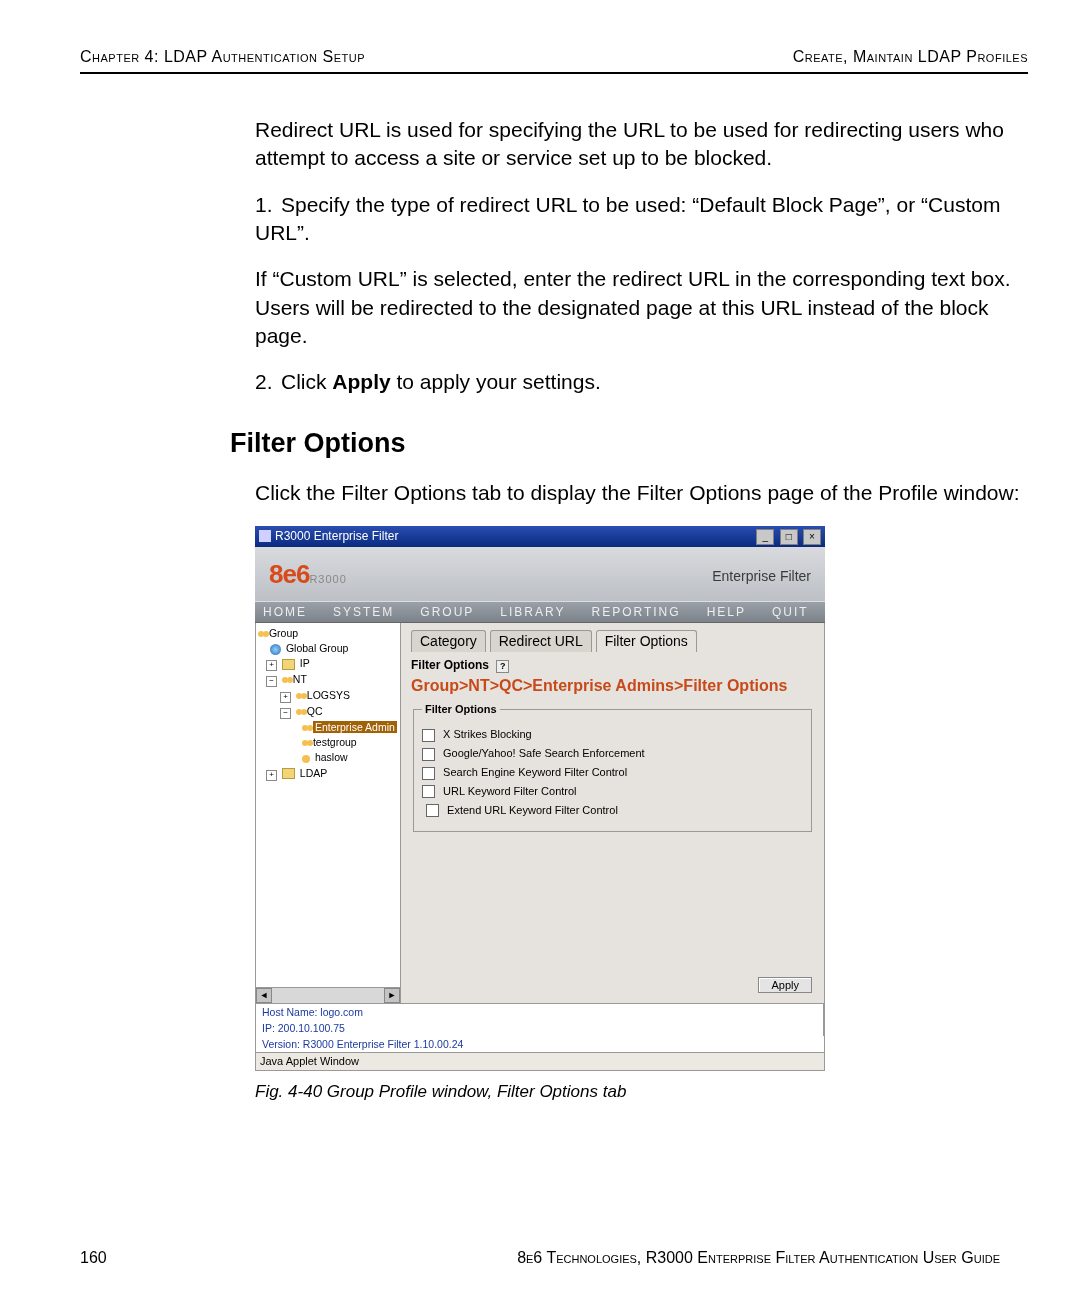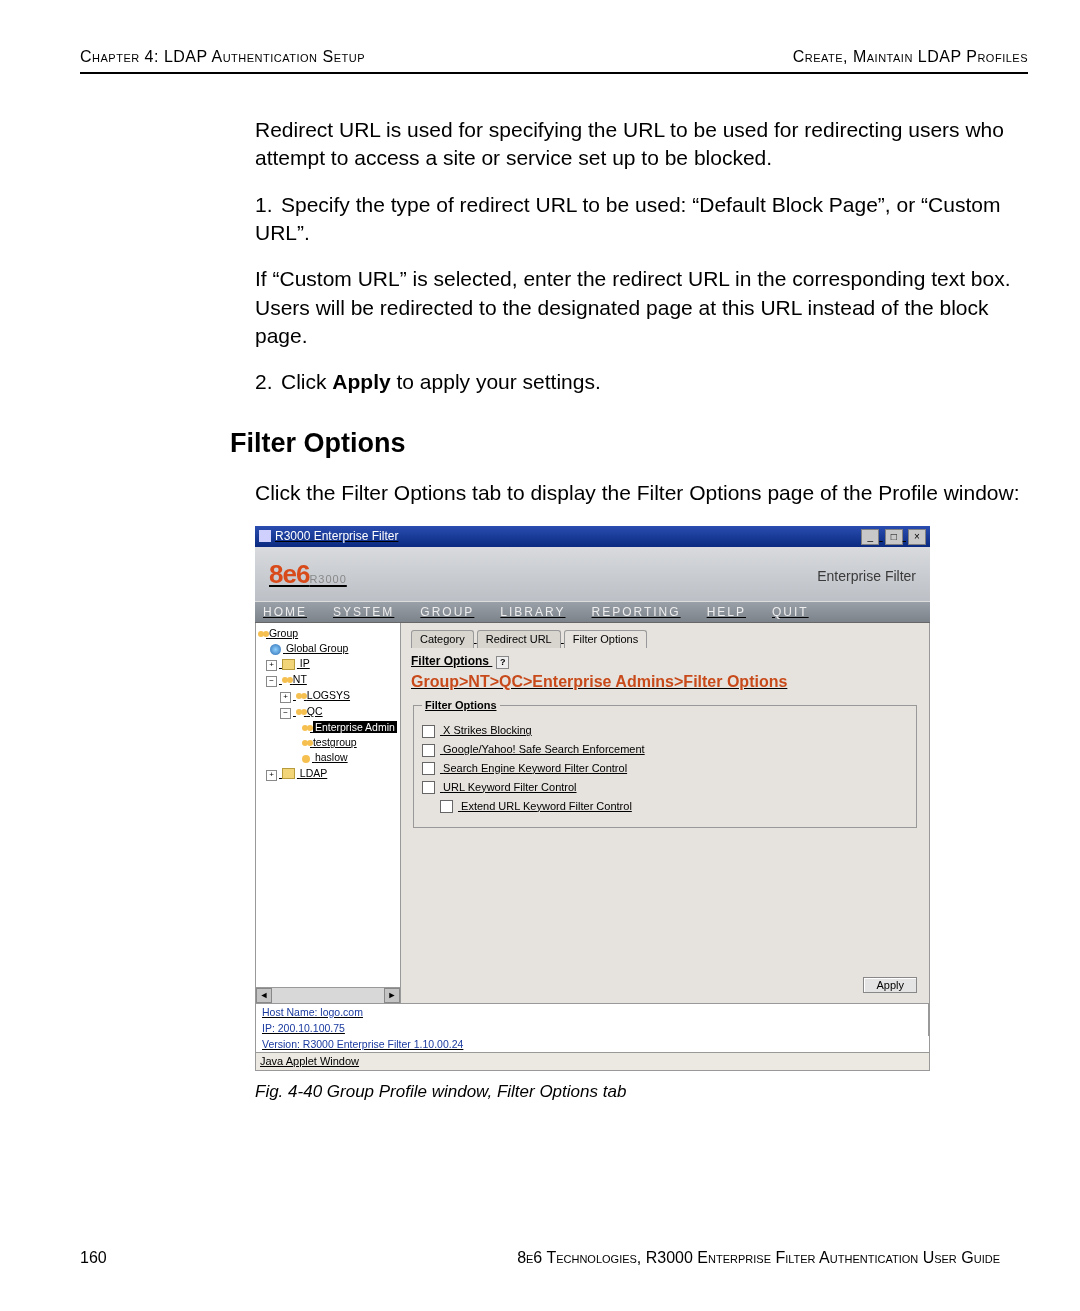--- a/index.html
+++ b/index.html
@@ -35,24 +35,23 @@
   .step-num { display: inline-block; width: 26px; }
   .indent { margin-left: 26px; }
   h2.filter-options-h {
     margin: 28px 0 18px -25px;
     font-size: 27px;
     font-weight: bold;
   }
 
   
   .figure {
-    width: 675px;
+    width: 570px;
     margin-top: 14px;
     font-family: Tahoma, Arial, sans-serif;
-    text-decoration: underline;
   }
   .titlebar {
     background: linear-gradient(#2a4db0, #0a2a80);
     color: #fff;
     font-size: 12px;
     padding: 2px 4px;
     display: flex;
     align-items: center;
   }
   .titlebar .tb-icon {
@@ -133,30 +132,30 @@
     width: 11px; height: 11px;
     vertical-align: middle;
     margin-right: 2px;
   }
   .ico-globe   { background: radial-gradient(#8fd1ff, #2a6ab0); border-radius: 50%; }
   .ico-folder  { background: #f2d479; border: 1px solid #b89b3a; height:9px; }
   .ico-people  { background: #f6c050; border-radius: 50%; box-shadow: 5px 0 #f6c050; width:6px; height:6px; }
   .ico-user    { background: #f6c050; border-radius: 50%; width:8px; height:8px; }
   .expander { display:inline-block; width:9px; height:9px; border:1px solid #888; font-size:8px; line-height:8px; text-align:center; margin-right:2px; background:#fff; }
   .tree .sel {
-    background: #000000; color: #fff; padding: 0 2px;
+    background: #a16207; color: #fff; padding: 0 2px;
   }
   .pane {
     flex: 1;
     background: #e6e3de;
     position: relative;
     padding: 6px 10px 10px 10px;
     font-size: 11px;
   }
-  .tabs { font-size: 11px; }
+  .tabs { font-size: 14px; }
   .tabs span {
     display: inline-block;
     padding: 1px 8px;
     border: 1px solid #999;
     border-bottom: none;
     background: #d8d5cf;
     border-radius: 3px 3px 0 0;
     position: relative;
     top: 1px;
   }
@@ -176,21 +175,21 @@
     font-weight: bold;
     font-size: 16px;
     margin-bottom: 6px;
   }
   fieldset.fo {
     border: 1px solid #999;
     padding: 6px 8px 10px 8px;
   }
   fieldset.fo legend { font-size: 11px; font-weight: bold; padding: 0 3px; }
   .chk-row { margin: 4px 0; }
-  .chk-row.indent2 { margin-left: 18px; }
+  .chk-row.indent2 { margin-left: 4px; }
   .chk {
     display: inline-block;
     width: 11px; height: 11px;
     border: 1px solid #666;
     background: #fff;
     margin-right: 5px;
     vertical-align: middle;
   }
   .apply-btn {
     position: absolute;

